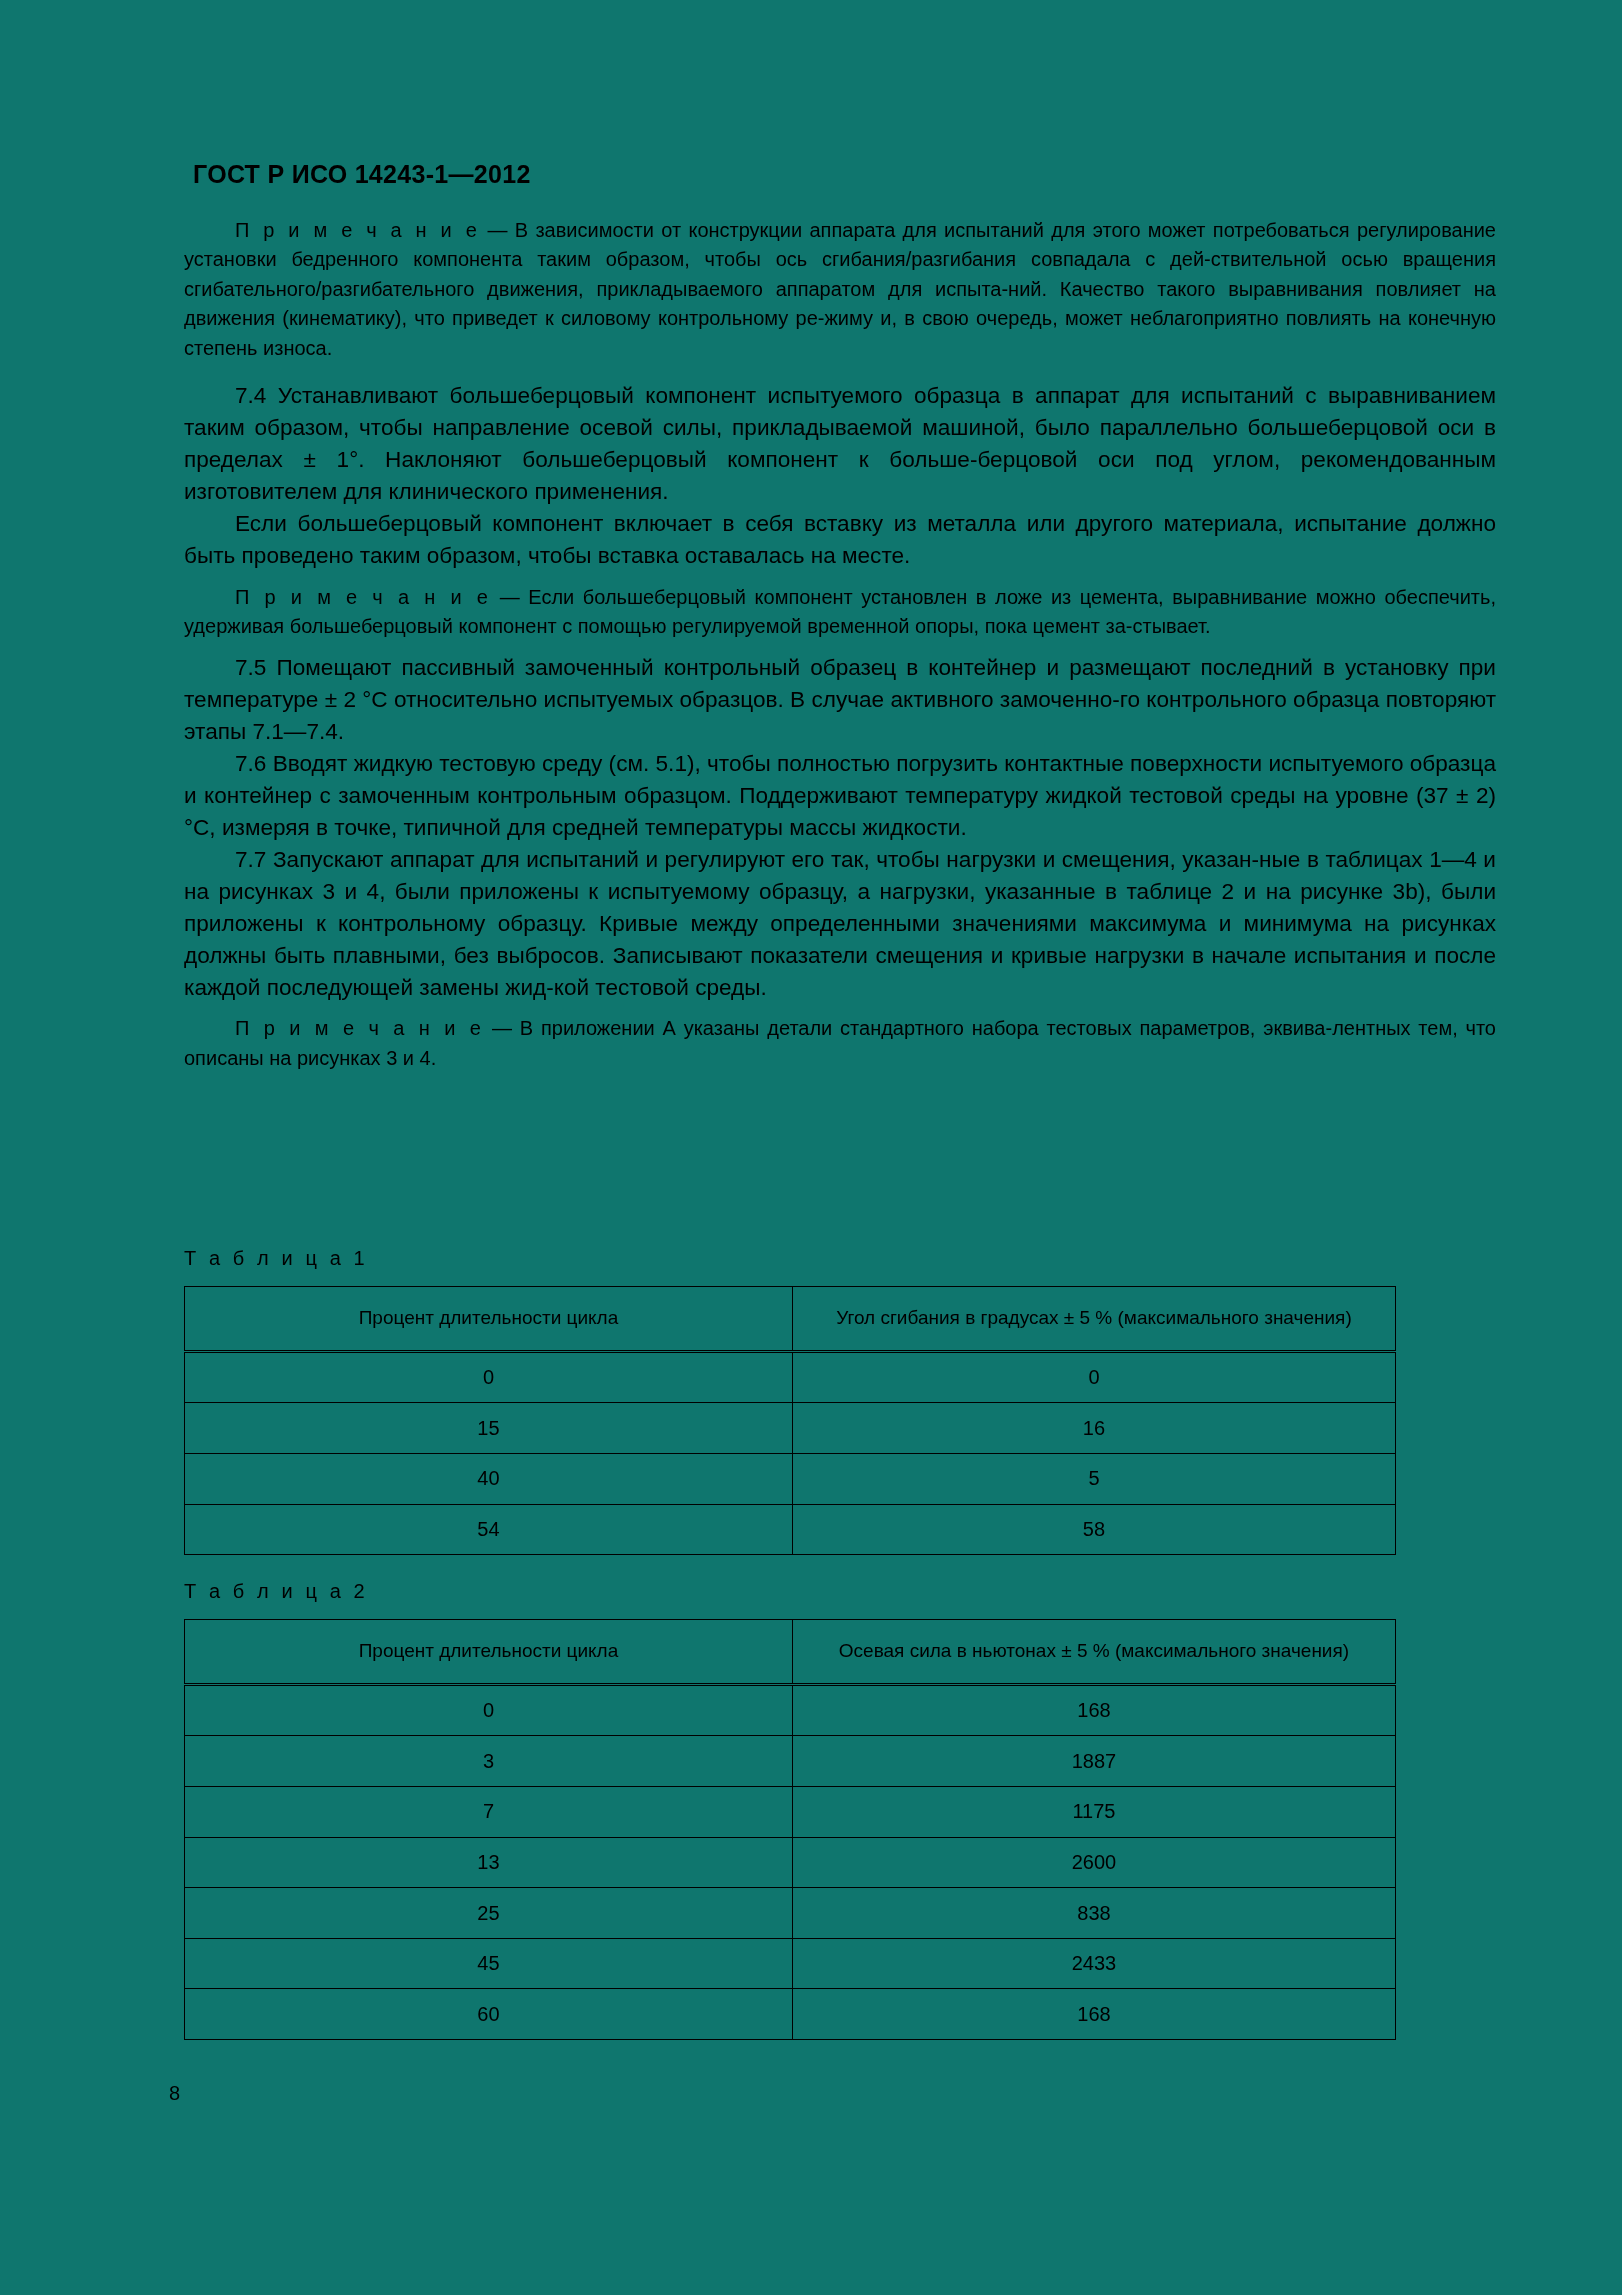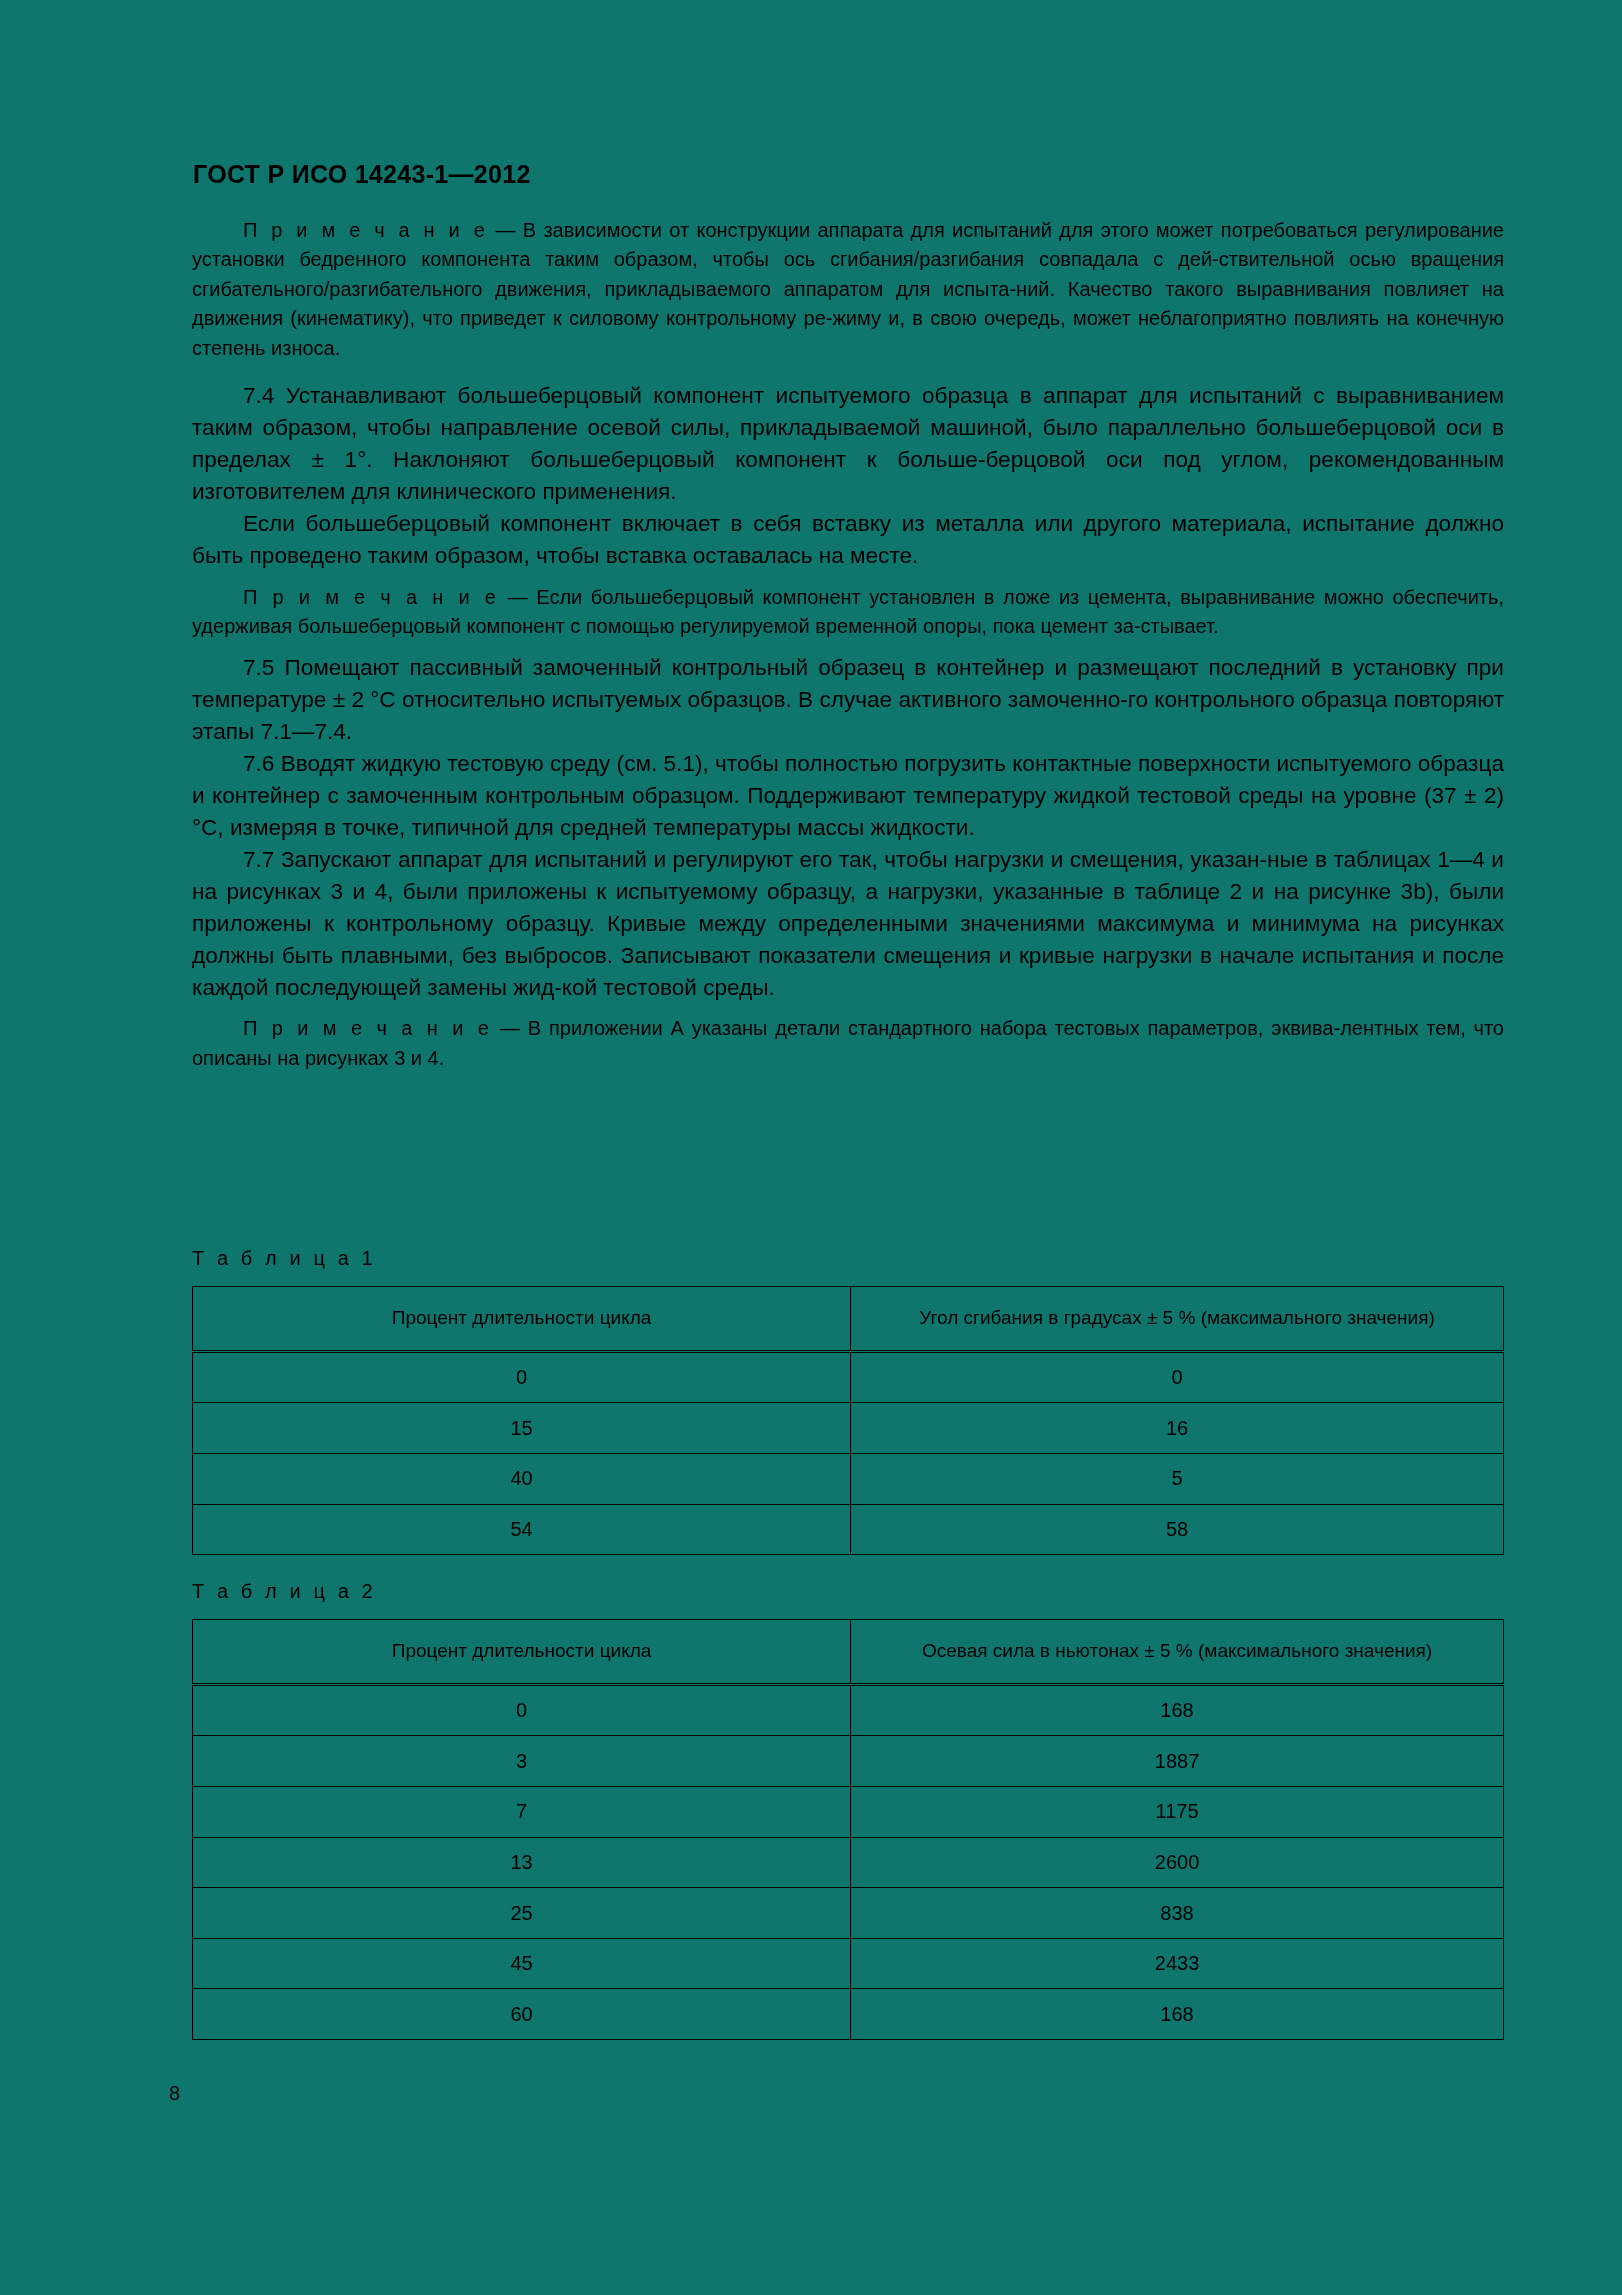--- a/index.html
+++ b/index.html
@@ -27,21 +27,21 @@
     top: 160px;
     font-size: 25px;
     font-weight: bold;
     letter-spacing: 0.3px;
     white-space: nowrap;
   }
 
   
   .body-block {
     position: absolute;
-    left: 192px;
+    left: 184px;
     width: 1312px;
   }
   p.para {
     margin: 0;
     font-size: 22.6px;
     line-height: 32px;
     text-align: justify;
     text-justify: inter-word;
     hyphens: manual;
   }
@@ -63,21 +63,21 @@
   .gap-m { height: 17px; }
 
   
   .table-caption {
     font-size: 20px;
     letter-spacing: 3.6px;
     margin: 0 0 15.7px 0;
   }
   table.gost {
     border-collapse: collapse;
-    width: 1312px;
+    width: 1212px;
     table-layout: fixed;
     border-radius: 18px;
   }
   table.gost th,
   table.gost td {
     border: 1.3px solid #000;
     text-align: center;
     vertical-align: middle;
     font-weight: normal;
   }

